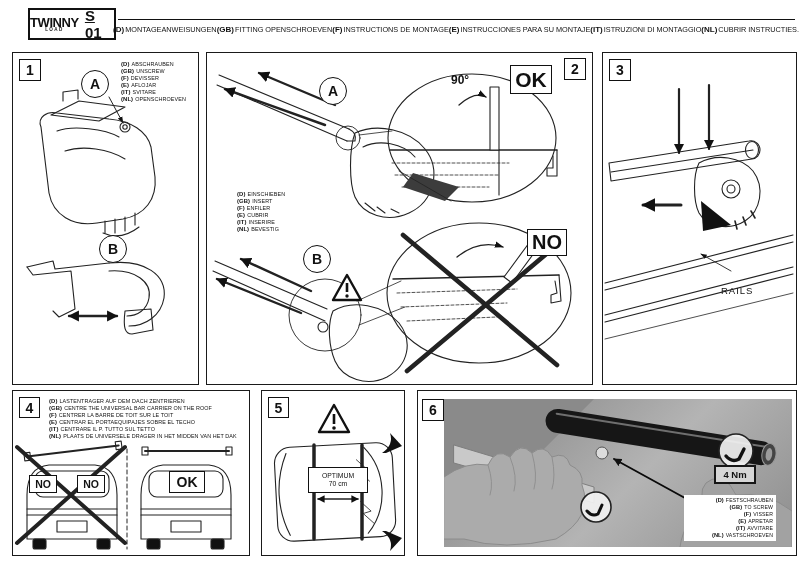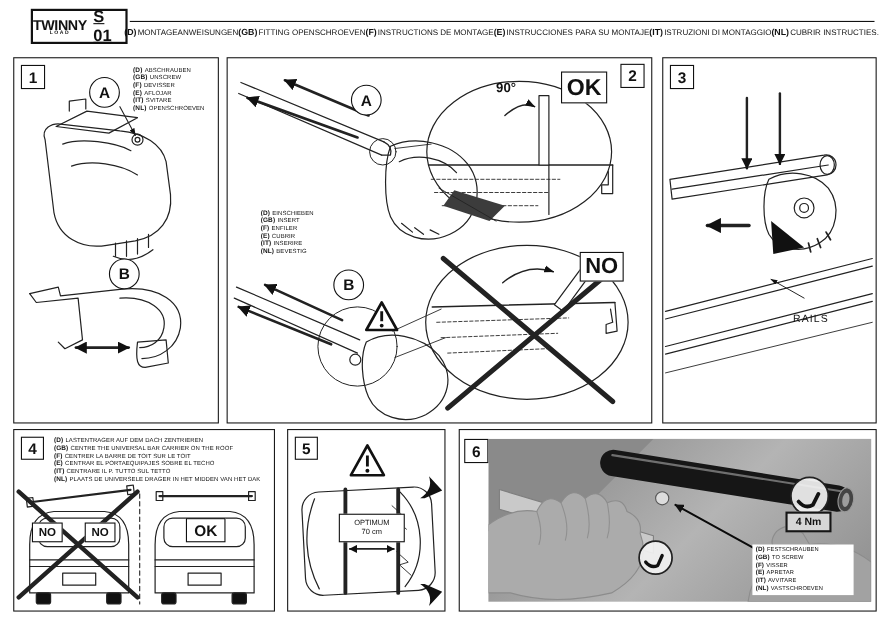--- a/index.html
+++ b/index.html
@@ -33,21 +33,21 @@
   .lbl{position:absolute;background:#fff;border:1.4px solid #111;display:flex;align-items:center;
        justify-content:center;font-weight:bold;z-index:6;}
   .ins{position:absolute;z-index:5;line-height:1.2;white-space:nowrap;}
   .ins .il{font-size:5.4px;letter-spacing:.1px;}
   .ins .il b{font-size:5.9px;margin-right:2px;}
   .deg{position:absolute;font-weight:bold;font-size:12px;z-index:4;}
   .rails{position:absolute;font-size:9.5px;letter-spacing:1px;z-index:4;margin-top:13px;}
   .svgfill{position:absolute;left:0;top:0;}
   
   .photo{position:absolute;left:26px;top:8px;width:348px;height:148px;overflow:hidden;
-         background:linear-gradient(135deg,#c6c6c6 0%,#9a9a9a 28%,#b4b4b4 55%,#8d8d8d 100%);}
+         background:linear-gradient(135deg,#c6c6c6 0%,#9a9a9a 28%,#b4b4b4 55%,#8d8d8d 100%);text-align:right;}
   .p6-ins{position:absolute;left:240px;top:96px;width:86px;background:#fff;padding:2px 3px;z-index:7;line-height:1.22;}
   .p6-ins .il{font-size:5.2px;}
   .p6-ins .il b{font-size:5.7px;margin-right:2px;}
   .torque{left:270px;top:66px;width:38px;height:15px;font-size:9.5px;background:#d6d6d6;border:2px solid #161616;}
 </style>
 </head>
 <body>
 
 <svg width="0" height="0" style="position:absolute">
   <defs>

